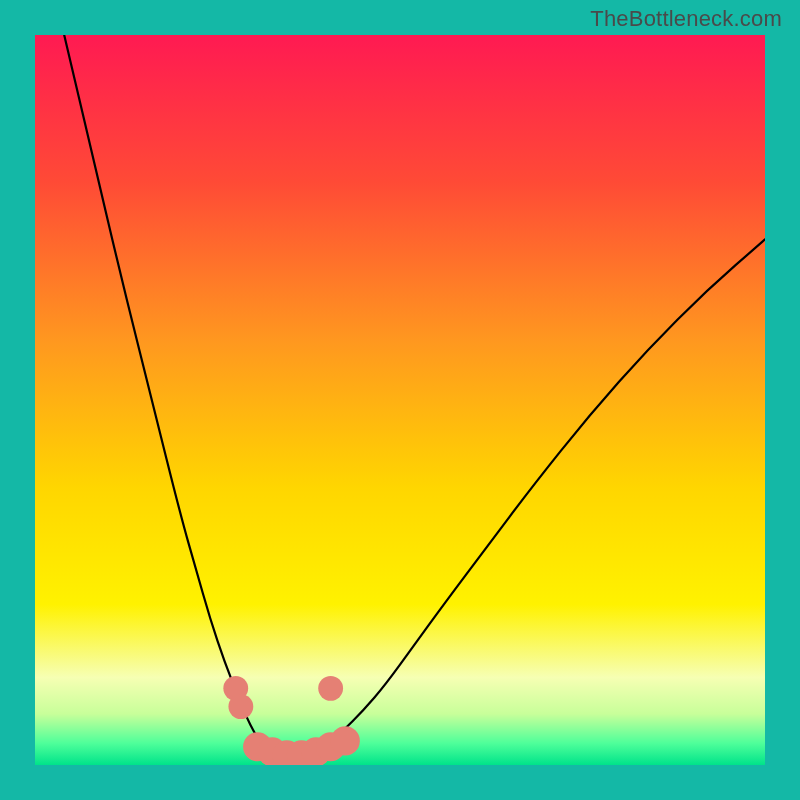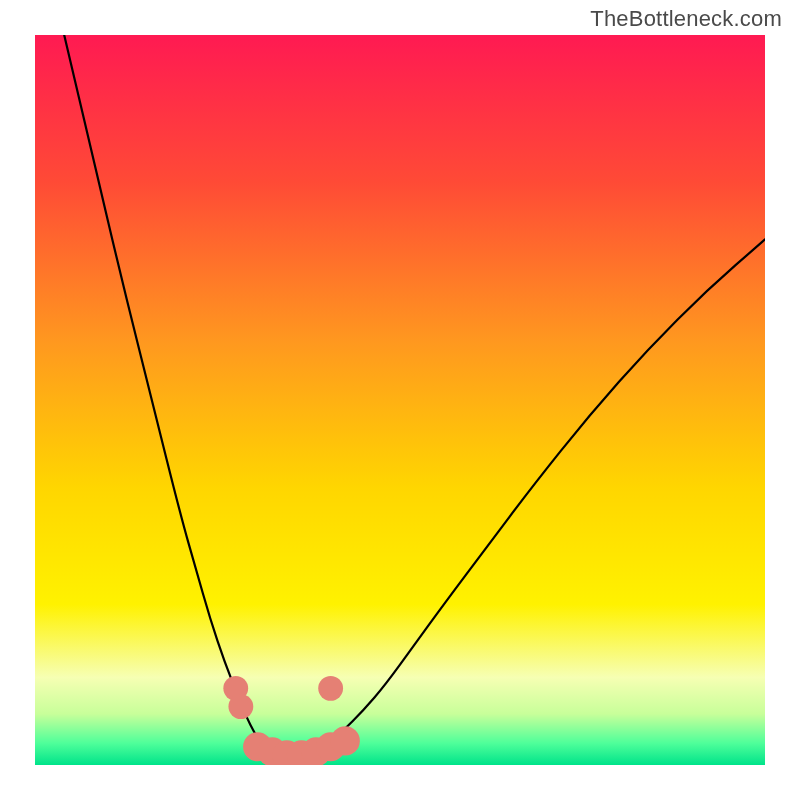--- a/index.html
+++ b/index.html
@@ -10,21 +10,21 @@
     background: #000;
     font-family: Arial, Helvetica, sans-serif;
     overflow: hidden;
   }
   .frame {
     position: absolute;
     top: 0;
     left: 0;
     width: 800px;
     height: 800px;
-    background: #ffffff;
+    background: #14b8a6;
   }
   .plot-area {
     position: absolute;
     top: 35px;
     left: 35px;
     width: 730px;
     height: 730px;
     overflow: hidden;
   }
   .gradient-bg {

